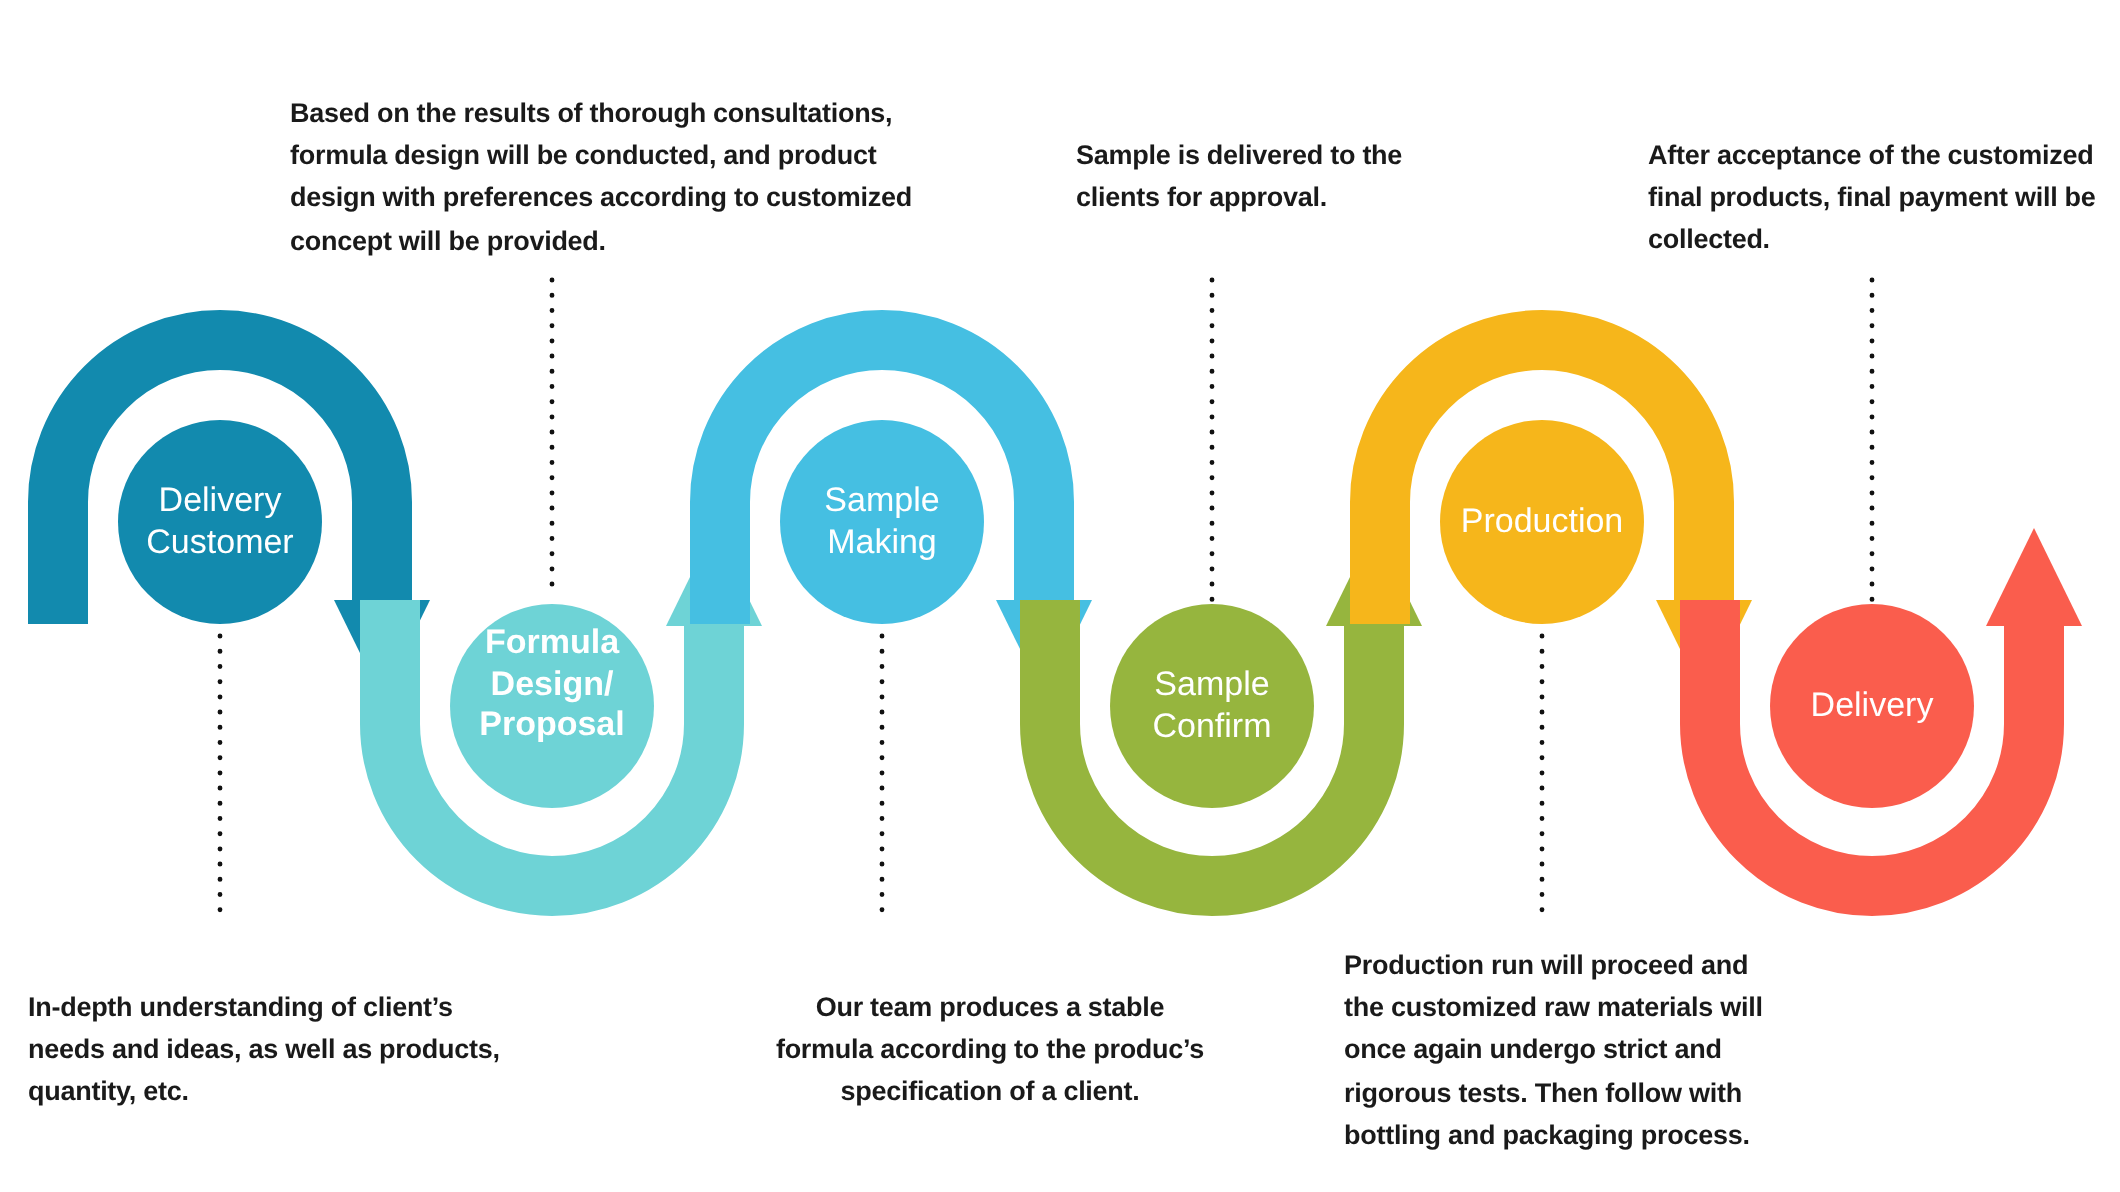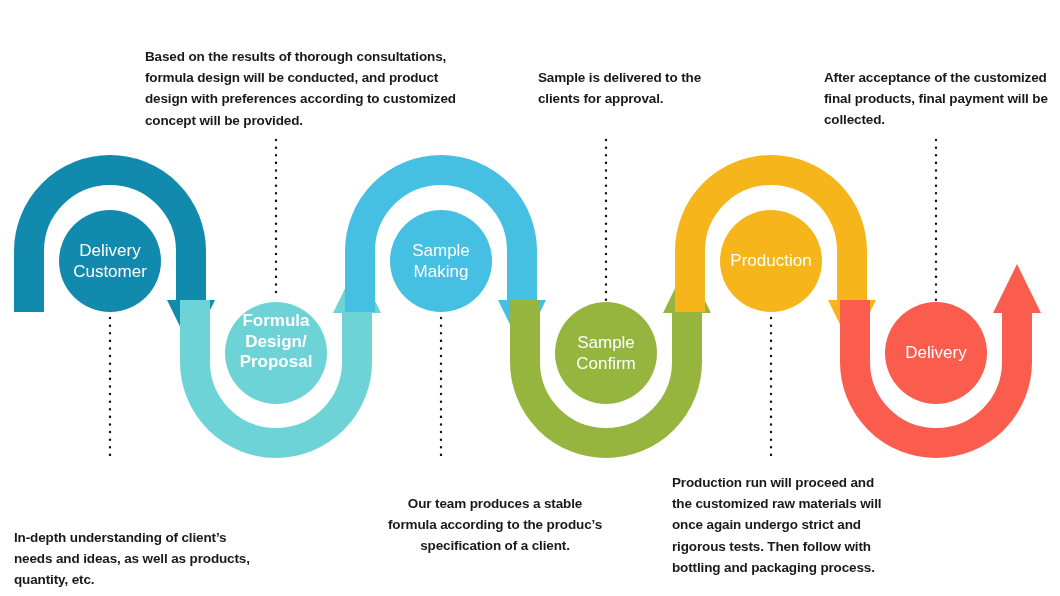--- a/index.html
+++ b/index.html
@@ -94,21 +94,21 @@
 Design/
 Proposal</div>
       <div class="node-label" style="left: 441px; top: 261px;">Sample
 Making</div>
       <div class="node-label" style="left: 606px; top: 353px;">Sample
 Confirm</div>
       <div class="node-label" style="left: 771px; top: 261px;">Production</div>
       <div class="node-label" style="left: 936px; top: 353px;">Delivery</div>
     </div>
   <div id="callouts-layer">
-      <div class="callout" style="left: 14px; top: 493px; width: 270px; text-align: left; margin-top: 34px;">In-depth understanding of client’s
+      <div class="callout" style="left: 14px; top: 493px; width: 270px; text-align: left;">In-depth understanding of client’s
 needs and ideas, as well as products,
 quantity, etc.</div>
       <div class="callout" style="left: 145px; top: 46px; width: 330px; text-align: left;">Based on the results of thorough consultations,
 formula design will be conducted, and product
 design with preferences according to customized
 concept will be provided.</div>
       <div class="callout" style="left: 355px; top: 493px; width: 280px; text-align: center;">Our team produces a stable
 formula according to the produc’s
 specification of a client.</div>
       <div class="callout" style="left: 538px; top: 67px; width: 280px; text-align: left;">Sample is delivered to the

